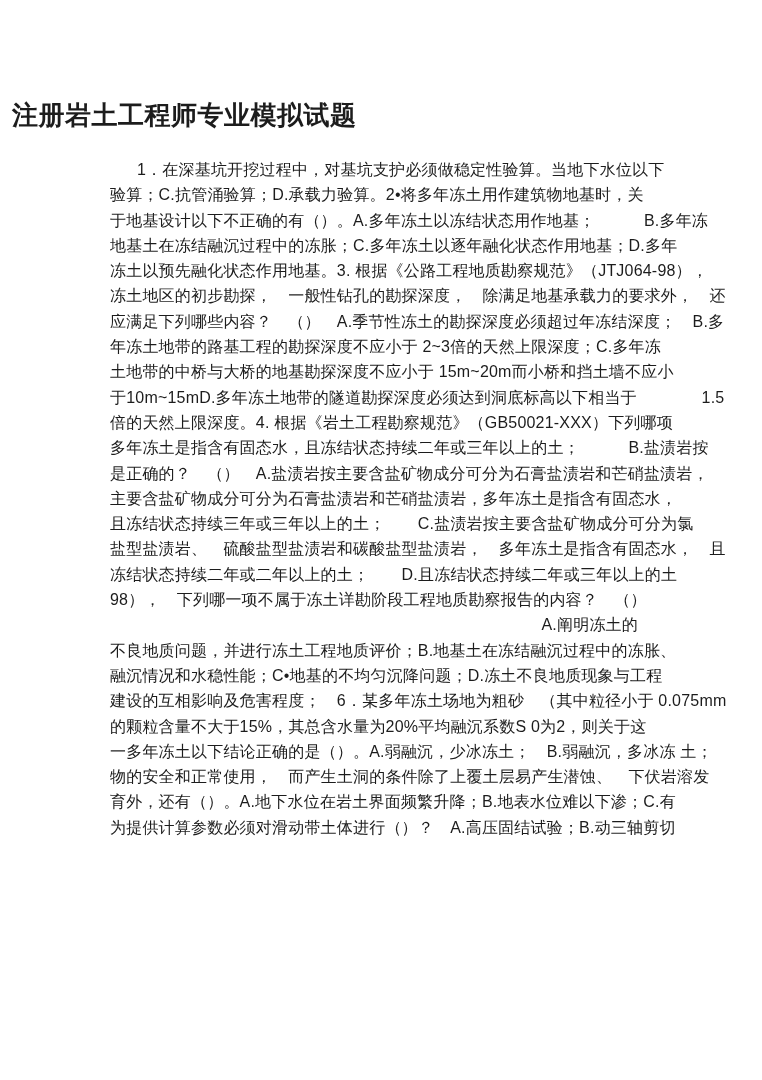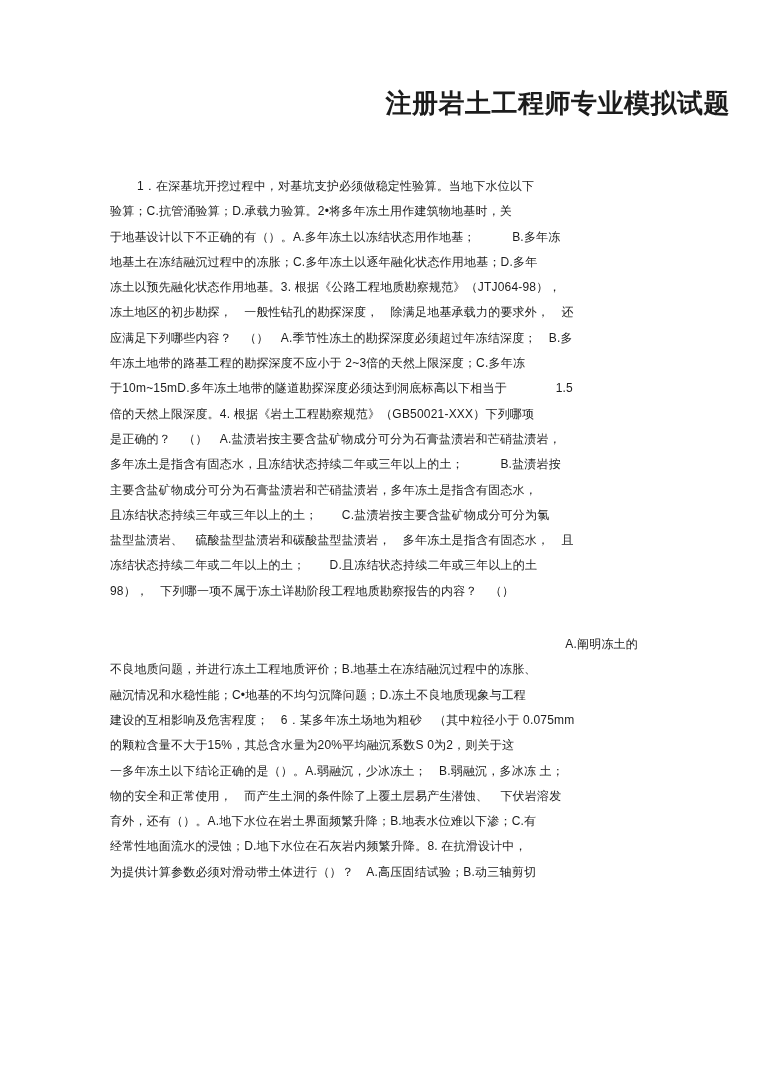--- a/index.html
+++ b/index.html
@@ -18,77 +18,76 @@
     height: 1080px;
     background: #ffffff;
     color: #1c1c1c;
     overflow: hidden;
   }
   .title {
     position: absolute;
     top: 86px;
     left: 0;
     width: 730px;          
-    margin: 0;
-    text-align: right;
+    margin: 12px;
+    text-align: left;
     font-size: 26px;
     font-weight: bold;
     letter-spacing: 0.5px;
     white-space: pre;
   }
   .doc-body {
     position: absolute;
-    top: 174px;
+    top: 157px;
     left: 110px;
     width: 552px;
-    font-size: 12px;
+    font-size: 16px;
   }
   .line {
     height: 25.3px;
     line-height: 25.3px;
     white-space: pre;
     letter-spacing: 0.2px;
   }
   .line.indent {
     text-indent: 27px;
   }
   .line.right {
     text-align: right;
     padding-right: 24px;
     box-sizing: border-box;
-    margin-top: 28px;
   }
 </style>
 </head>
 <body>
 
 <div class="page" id="page" style="background: rgb(255, 255, 255); color: rgb(28, 28, 28);">
   <h1 class="title">注册岩土工程师专业模拟试题</h1>
   <div class="doc-body" id="doc-body">
       <div class="line indent">1．在深基坑开挖过程中，对基坑支护必须做稳定性验算。当地下水位以下</div>
       <div class="line">验算；C.抗管涌验算；D.承载力验算。2•将多年冻土用作建筑物地基时，关</div>
       <div class="line">于地基设计以下不正确的有（）。A.多年冻土以冻结状态用作地基；　　　B.多年冻</div>
       <div class="line">地基土在冻结融沉过程中的冻胀；C.多年冻土以逐年融化状态作用地基；D.多年</div>
       <div class="line">冻土以预先融化状态作用地基。3. 根据《公路工程地质勘察规范》（JTJ064-98），</div>
       <div class="line">冻土地区的初步勘探，　一般性钻孔的勘探深度，　除满足地基承载力的要求外，　还</div>
       <div class="line">应满足下列哪些内容？　（）　A.季节性冻土的勘探深度必须超过年冻结深度；　B.多</div>
       <div class="line">年冻土地带的路基工程的勘探深度不应小于 2~3倍的天然上限深度；C.多年冻</div>
+      <div class="line">土地带的中桥与大桥的地基勘探深度不应小于 15m~20m而小桥和挡土墙不应小</div>
       <div class="line">于10m~15mD.多年冻土地带的隧道勘探深度必须达到洞底标高以下相当于　　　　1.5</div>
       <div class="line">倍的天然上限深度。4. 根据《岩土工程勘察规范》（GB50021-XXX）下列哪项</div>
+      <div class="line">多年冻土是指含有固态水，且冻结状态持续二年或三年以上的土；　　　B.盐渍岩按</div>
       <div class="line">是正确的？　（）　A.盐渍岩按主要含盐矿物成分可分为石膏盐渍岩和芒硝盐渍岩，</div>
-      <div class="line">多年冻土是指含有固态水，且冻结状态持续二年或三年以上的土；　　　B.盐渍岩按</div>
       <div class="line">主要含盐矿物成分可分为石膏盐渍岩和芒硝盐渍岩，多年冻土是指含有固态水，</div>
       <div class="line">且冻结状态持续三年或三年以上的土；　　C.盐渍岩按主要含盐矿物成分可分为氯</div>
       <div class="line">盐型盐渍岩、　硫酸盐型盐渍岩和碳酸盐型盐渍岩，　多年冻土是指含有固态水，　且</div>
       <div class="line">冻结状态持续二年或二年以上的土；　　D.且冻结状态持续二年或三年以上的土</div>
       <div class="line">98），　下列哪一项不属于冻土详勘阶段工程地质勘察报告的内容？　（）</div>
       <div class="line right">A.阐明冻土的</div>
       <div class="line">不良地质问题，并进行冻土工程地质评价；B.地基土在冻结融沉过程中的冻胀、</div>
       <div class="line">融沉情况和水稳性能；C•地基的不均匀沉降问题；D.冻土不良地质现象与工程</div>
       <div class="line">建设的互相影响及危害程度；　6．某多年冻土场地为粗砂　（其中粒径小于 0.075mm</div>
       <div class="line">的颗粒含量不大于15%，其总含水量为20%平均融沉系数S 0为2，则关于这</div>
       <div class="line">一多年冻土以下结论正确的是（）。A.弱融沉，少冰冻土；　B.弱融沉，多冰冻 土；</div>
       <div class="line">物的安全和正常使用，　而产生土洞的条件除了上覆土层易产生潜蚀、　下伏岩溶发</div>
       <div class="line">育外，还有（）。A.地下水位在岩土界面频繁升降；B.地表水位难以下渗；C.有</div>
-      <div class="line">经常性地面流水的浸蚀；D.地下水位在石灰岩内频繁升降。8. 在抗滑设计中，</div>
       <div class="line">为提供计算参数必须对滑动带土体进行（）？　A.高压固结试验；B.动三轴剪切</div>
     </div>
 </div>
 
 </body></html>

